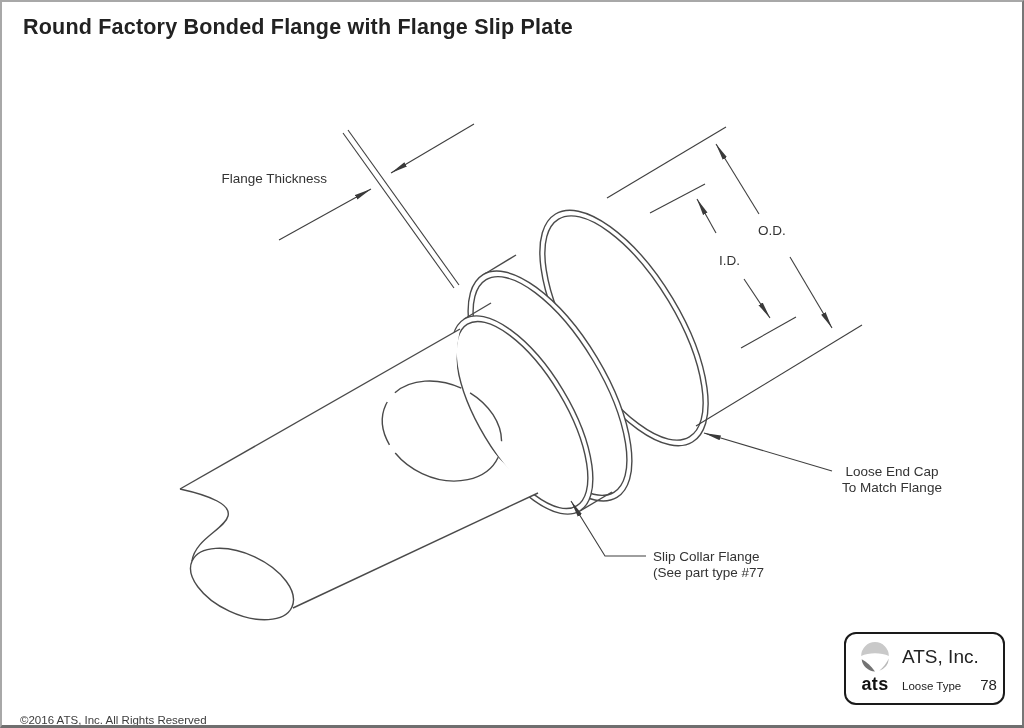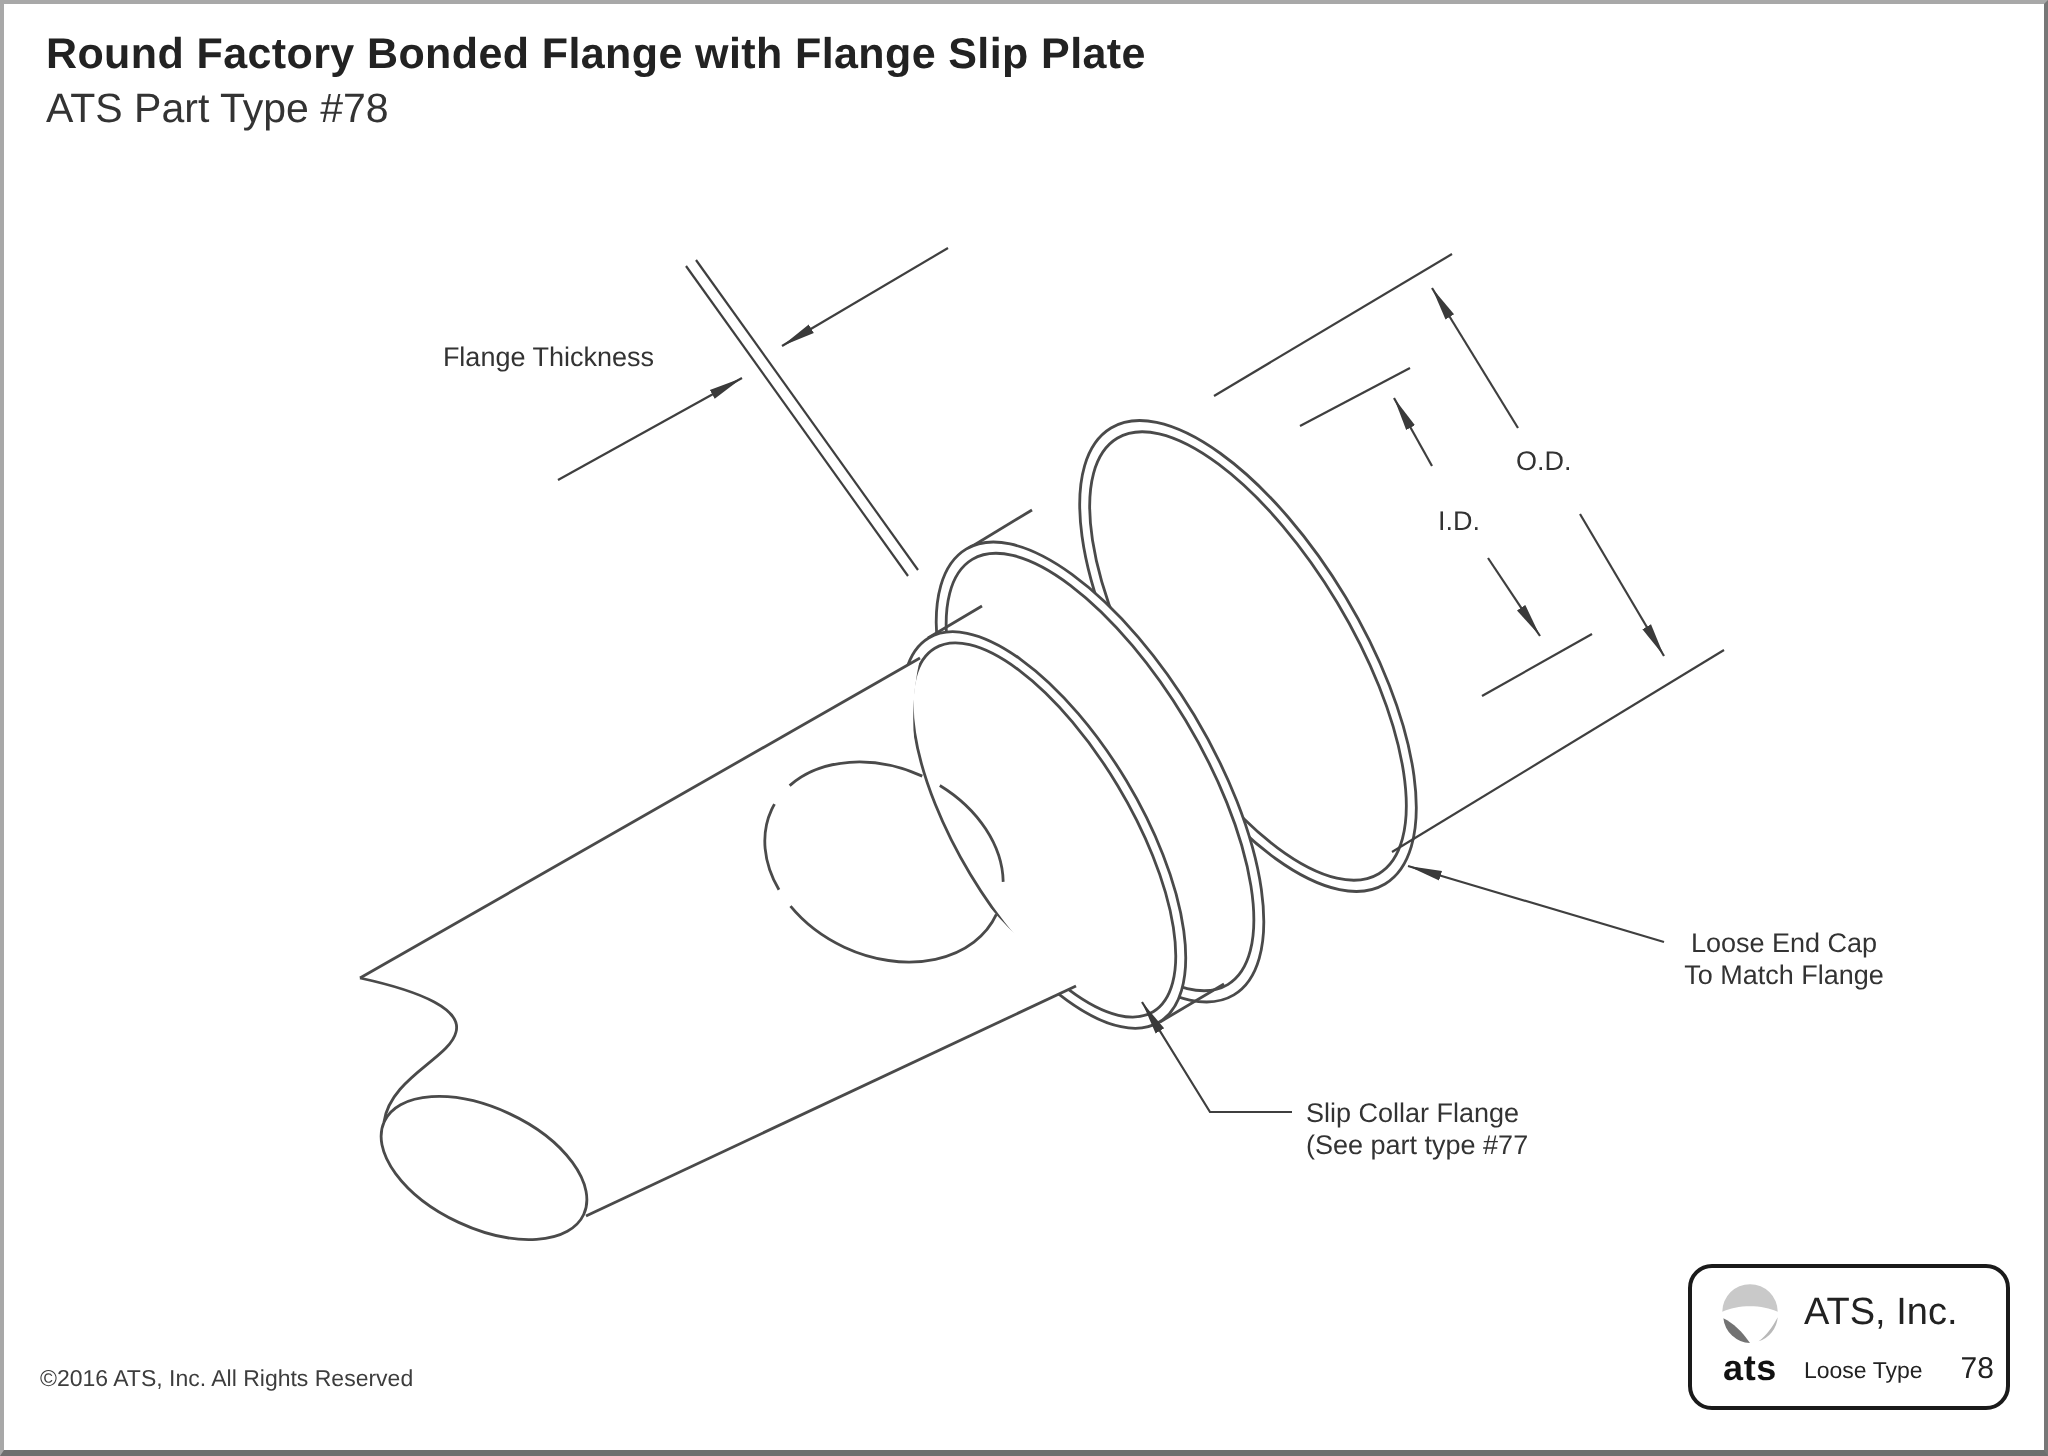--- a/index.html
+++ b/index.html
@@ -18,21 +18,21 @@
     position:absolute;left:21px;top:41px;margin:0;
     font-size:20.5px;font-weight:400;color:#333333;
   }
   #drawing{position:absolute;left:0;top:0;width:1024px;height:728px;}
   .outline{fill:none;stroke:#4a4a4a;stroke-width:1.4;}
   .outline-fill{fill:#ffffff;stroke:#4a4a4a;stroke-width:1.4;}
   .silhouette{fill:#ffffff;stroke:none;}
   .ann{fill:none;stroke:#3f3f3f;stroke-width:1.1;}
   .ann-text{fill:#333333;font-size:13.5px;font-family:"Liberation Sans",sans-serif;}
   #copyright{
-    position:absolute;left:18px;top:682px;font-size:11.5px;color:#3d3d3d;
+    position:absolute;left:18px;top:712px;font-size:11.5px;color:#3d3d3d;
   }
   #logo-box{
     position:absolute;left:842px;top:630px;width:161px;height:73px;
     border:2px solid #1a1a1a;border-radius:12px;background:#ffffff;box-sizing:border-box;
   }
   #logo-mark{position:absolute;left:13px;top:7px;width:32px;height:32px;}
   #logo-text{
     position:absolute;left:3px;top:40px;width:52px;text-align:center;
     font-size:18px;font-weight:700;color:#111111;letter-spacing:0.3px;
   }
@@ -43,21 +43,20 @@
     position:absolute;left:56px;top:42px;font-size:11.5px;color:#222222;
   }
   #logo-parttype .pt-value{margin-left:19px;font-size:15px;}
 </style>
 </head>
 <body>
 
 <div id="page">
 
   <h1 id="page-title">Round Factory Bonded Flange with Flange Slip Plate</h1>
-  <h2 id="page-subtitle">ATS Part Type #78</h2>
 
   <svg id="drawing" viewBox="0 0 1024 728">
     <defs>
       <marker id="arrow" viewBox="0 0 17 7" refX="17" refY="3.5" markerWidth="17" markerHeight="7" markerUnits="userSpaceOnUse" orient="auto">
         <path d="M17,3.5 L0,1 L0,6 Z" fill="#3a3a3a"></path>
       </marker>
     </defs>
 
     <g>
       <ellipse class="outline-fill" cx="622" cy="326" rx="57" ry="133" transform="rotate(-31 622 326)"></ellipse>

